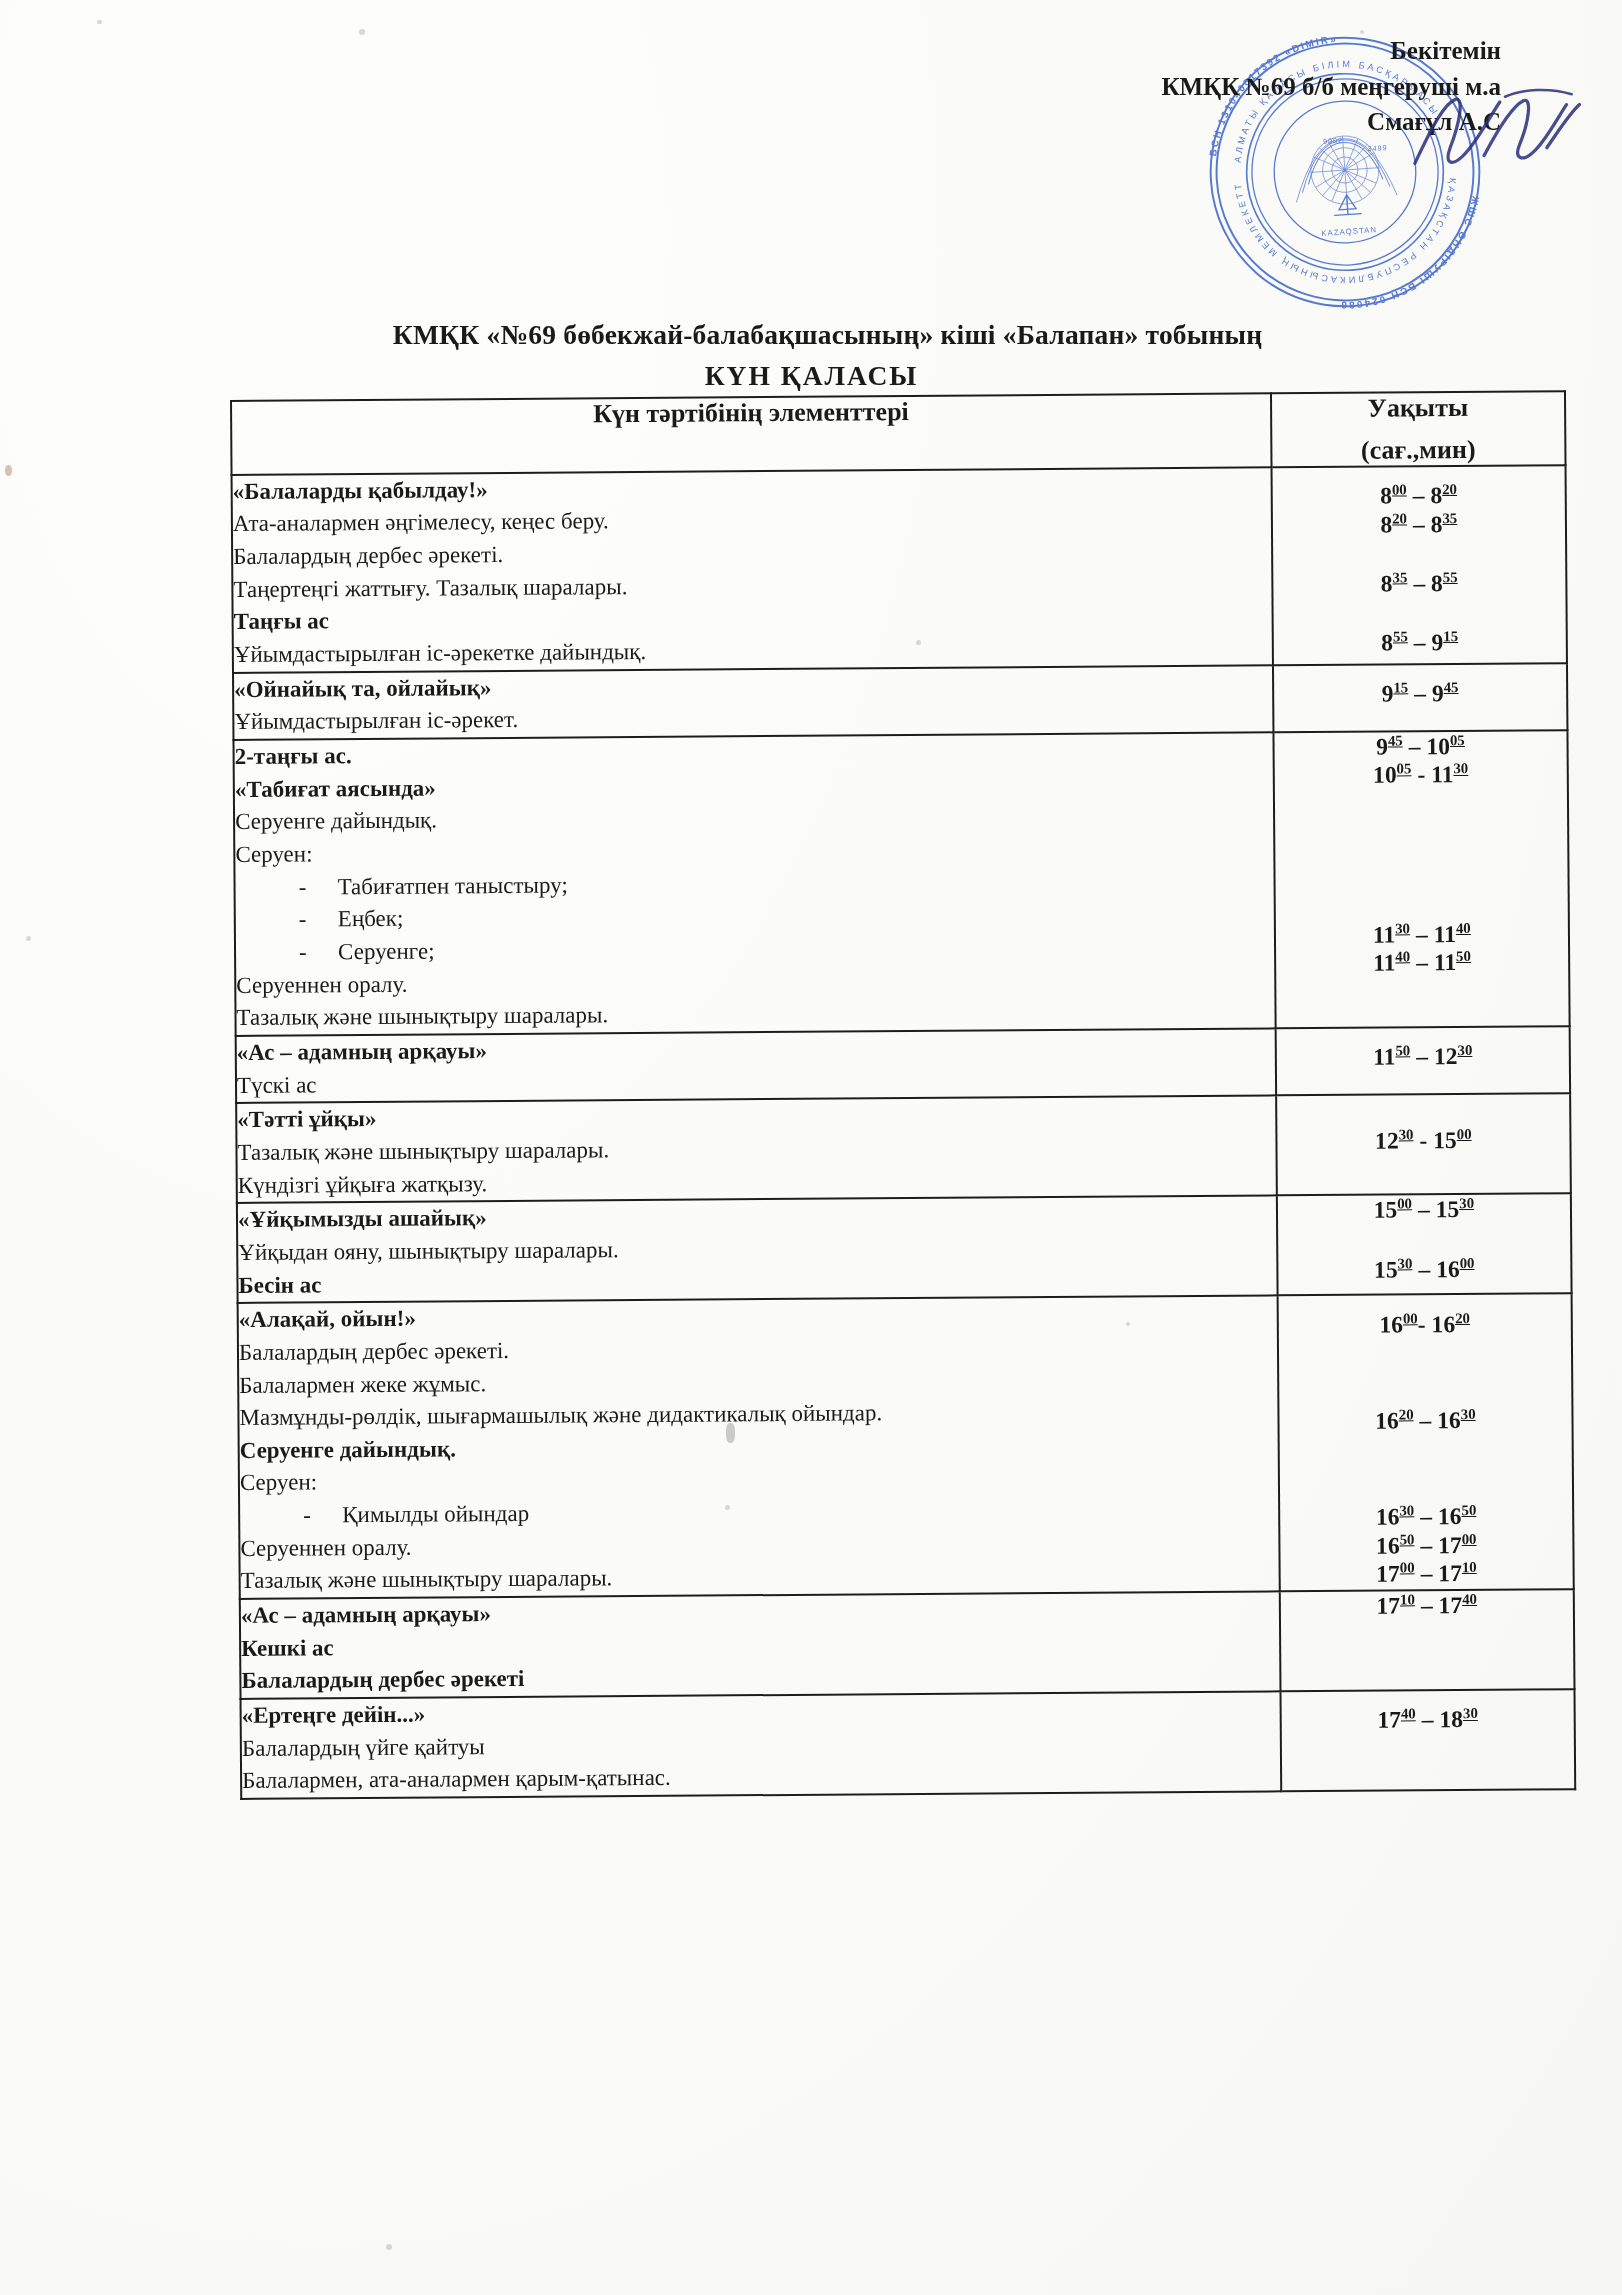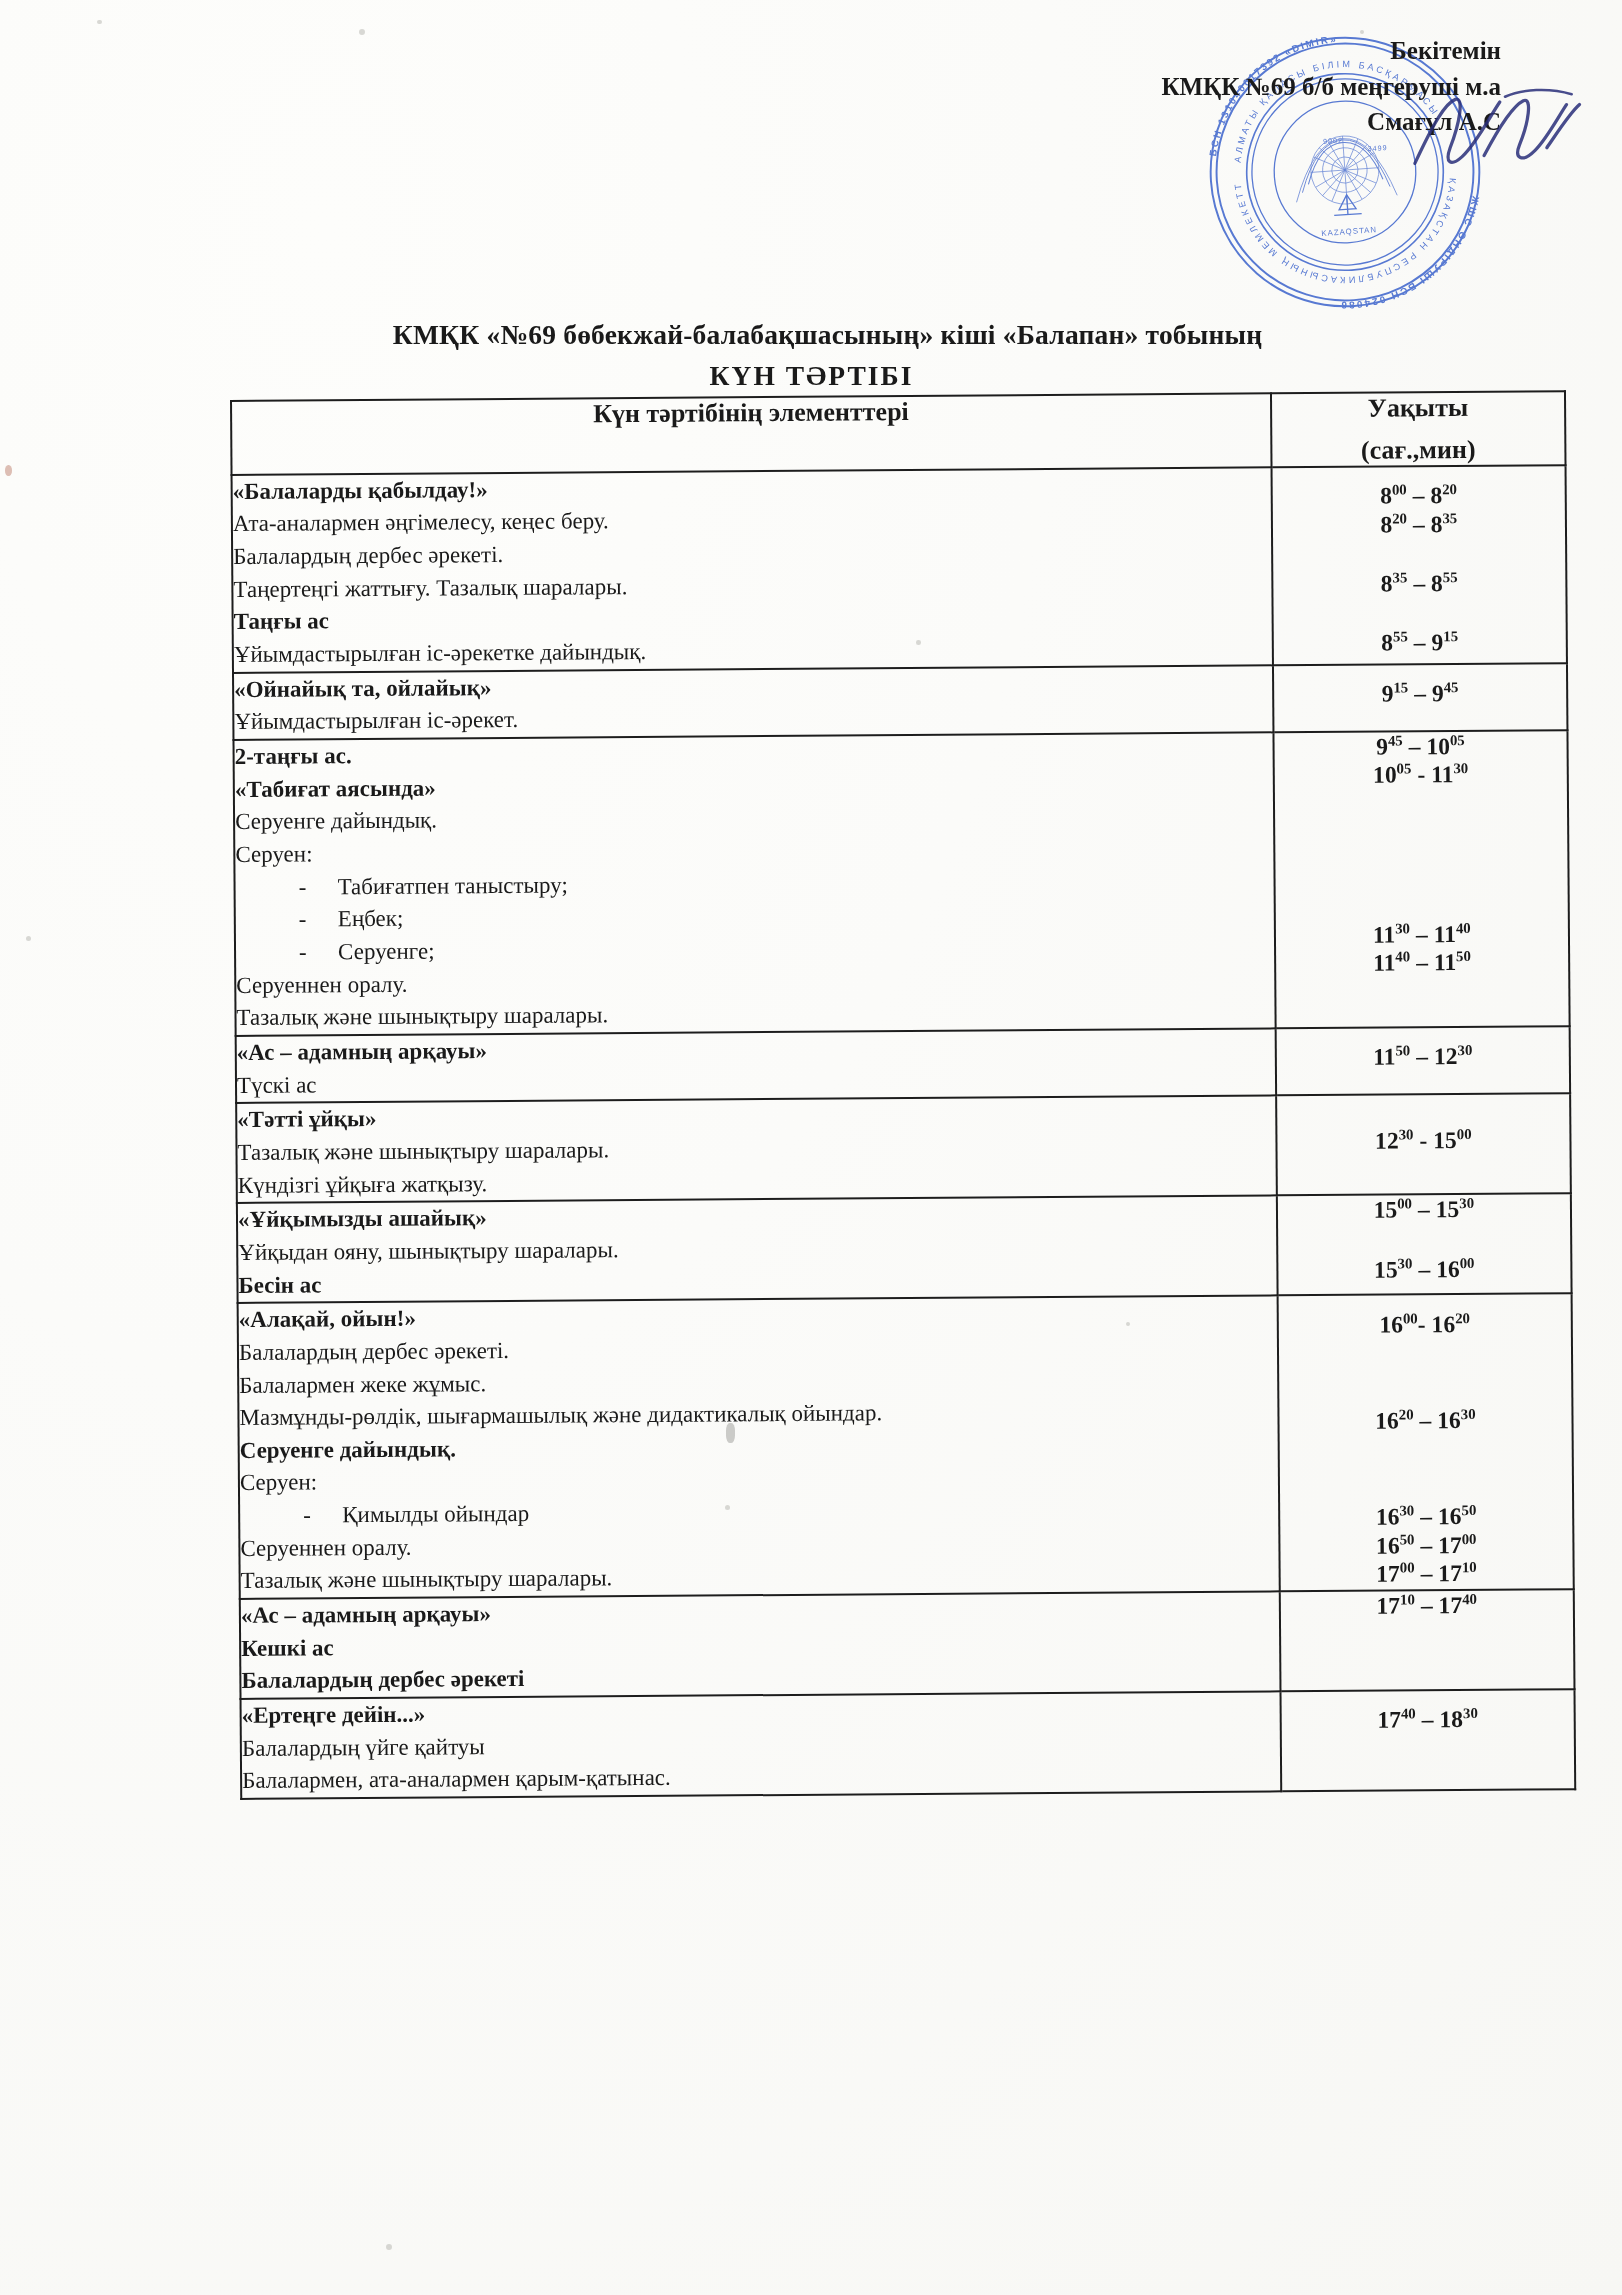--- a/index.html
+++ b/index.html
@@ -110,21 +110,21 @@
     line-height: 1.42;
   }
   td.tm {
     text-align: center;
     font-size: 23.6px;
     font-weight: bold;
     padding: 9.2px 3.9px;
     line-height: 1.2;
   }
   .b { font-weight: bold; }
-  sup { font-size: 0.63em; vertical-align: super; line-height: 0; }
+  sup { font-size: 0.63em; vertical-align: super; line-height: 0; text-decoration: underline; }
 
   .el ul {
     margin: 0;
     padding: 0 0 0 63px;
     list-style: none;
   }
   .el ul li {
     position: relative;
     padding-left: 39px;
   }
@@ -228,21 +228,21 @@
 </svg>
 
 <div class="approval">
   <div>Бекітемін</div>
   <div>КМҚК №69 б/б меңгеруші м.а</div>
   <div>Смағұл А.С</div>
 </div>
 
 <div class="doc-title">
   <div class="l1">КМҚК «№69 бөбекжай-балабақшасының»  кіші «Балапан» тобының</div>
-  <div class="l2">КҮН ТӘРТІБІ</div>
+  <div class="l2">КҮН ҚАЛАСЫ</div>
 </div>
 
 <div class="sched-wrap">
 <table class="sched">
   <colgroup>
         <col class="col-el">
         <col class="col-tm">
       </colgroup>
   <thead>
     <tr>

